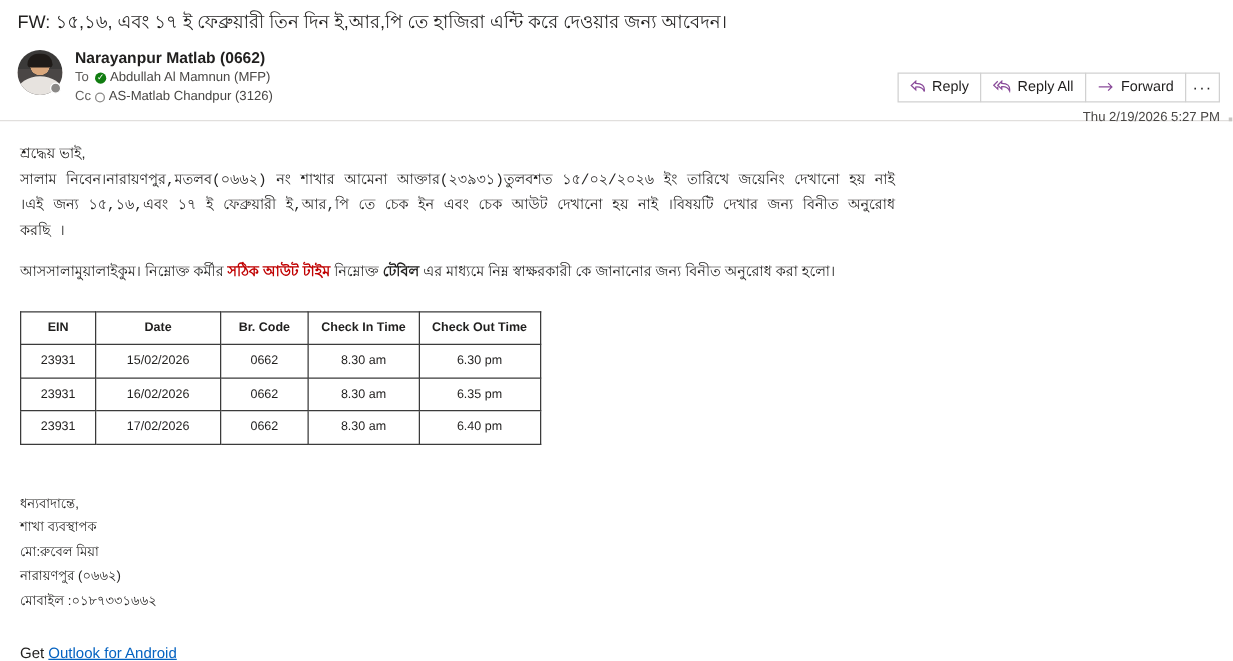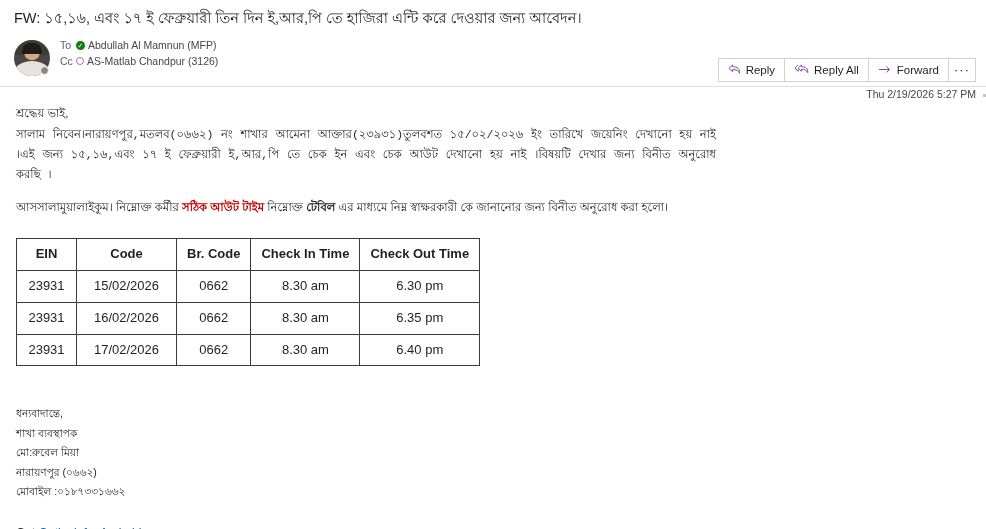--- a/index.html
+++ b/index.html
@@ -169,21 +169,21 @@
   .red-bold {
     color: #c00000;
     font-weight: bold;
   }
   .bold { font-weight: bold; }
 
   
   table.data {
     border-collapse: collapse;
     margin: 21px 0 0 0;
-    font-size: 13px;
+    font-size: 10px;
   }
   table.data th, table.data td {
     border: 1px solid #3b3b3b;
     padding: 4px 10px;
     text-align: center;
     white-space: nowrap;
   }
   table.data th {
     font-weight: bold;
   }
@@ -226,20 +226,21 @@
 <div class="subject">FW: ১৫,১৬, এবং ১৭ ই ফেব্রুয়ারী তিন দিন ই,আর,পি তে  হাজিরা এন্টি করে দেওয়ার জন্য আবেদন।</div>
 
 <div class="header">
   <div class="avatar">
     <div class="hair"></div>
     <div class="shirt"></div>
   </div>
   <div class="presence"></div>
 
   <div class="meta">
+    <div class="sender">Narayanpur Matlab (0662)</div>
 
     <div class="recip-row">
       <span class="recip-label">To</span>
       <span class="chip">
         <span class="dot-check">✓</span>
         <span>Abdullah Al Mamnun (MFP)</span>
       </span>
     </div>
 
     <div class="recip-row">
@@ -288,21 +289,21 @@
 
 <div class="body">
   <p class="p-greet">শ্রদ্ধেয় ভাই,</p>
   <p class="p-para">সালাম  নিবেন।নারায়ণপুর,মতলব(০৬৬২)  নং  শাখার  আমেনা  আক্তার(২৩৯৩১)তুলবশত  ১৫/০২/২০২৬  ইং  তারিখে  জয়েনিং  দেখানো  হয়  নাই  ।এই  জন্য  ১৫,১৬,এবং  ১৭  ই  ফেব্রুয়ারী  ই,আর,পি  তে  চেক  ইন  এবং  চেক  আউট  দেখানো  হয়  নাই  ।বিষয়টি  দেখার  জন্য  বিনীত  অনুরোধ  করছি  ।</p>
   <p class="p-notice"><span>আসসালামুয়ালাইকুম। নিম্নোক্ত  কর্মীর </span><span class="red-bold">সঠিক আউট টাইম</span><span> নিম্নোক্ত </span><span class="bold">টেবিল</span><span> এর  মাধ্যমে  নিম্ন  স্বাক্ষরকারী  কে  জানানোর  জন্য  বিনীত  অনুরোধ  করা  হলো।</span></p>
 
   <table class="data">
     <thead>
       <tr>
         <th>EIN</th>
-        <th>Code</th>
+        <th>Date</th>
         <th>Br. Code</th>
         <th>Check In Time</th>
         <th>Check Out Time</th>
       </tr>
     </thead>
     <tbody>
       <tr>
         <td class="ein">23931</td>
         <td class="date">15/02/2026</td>
         <td class="brc">0662</td>

